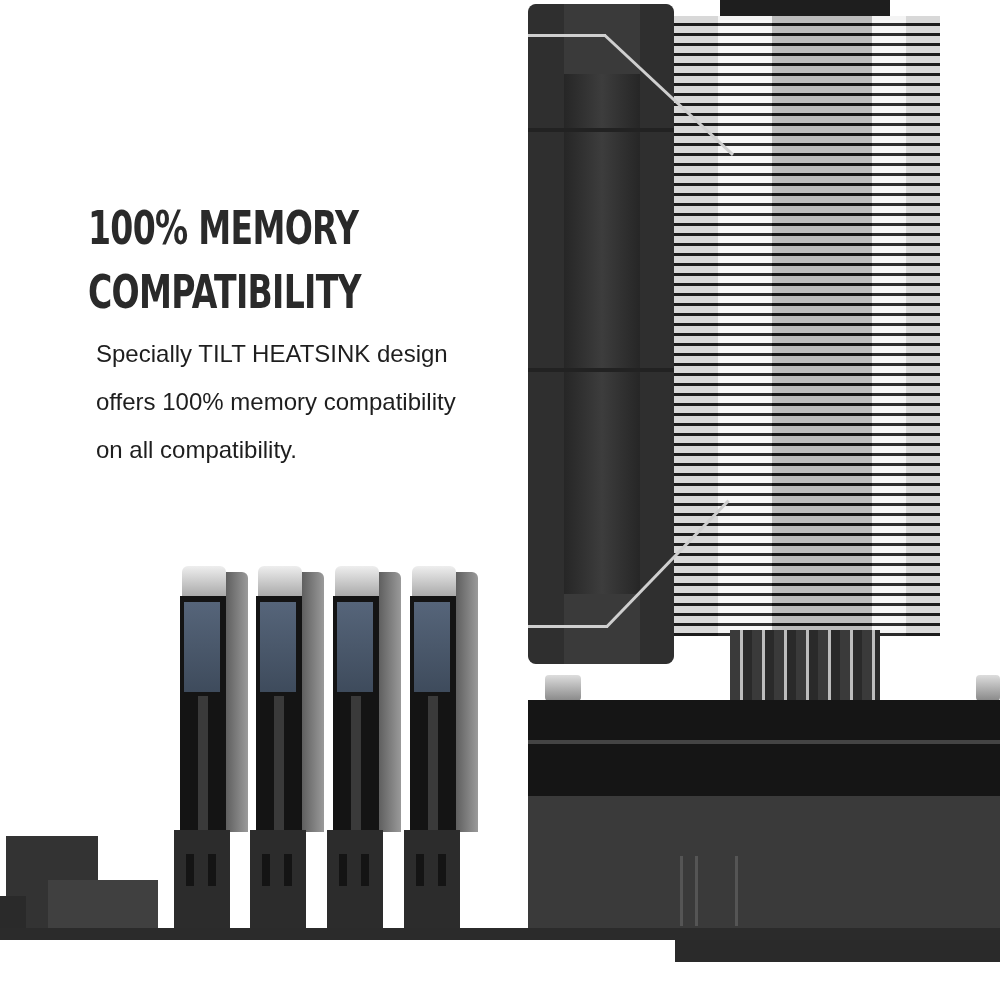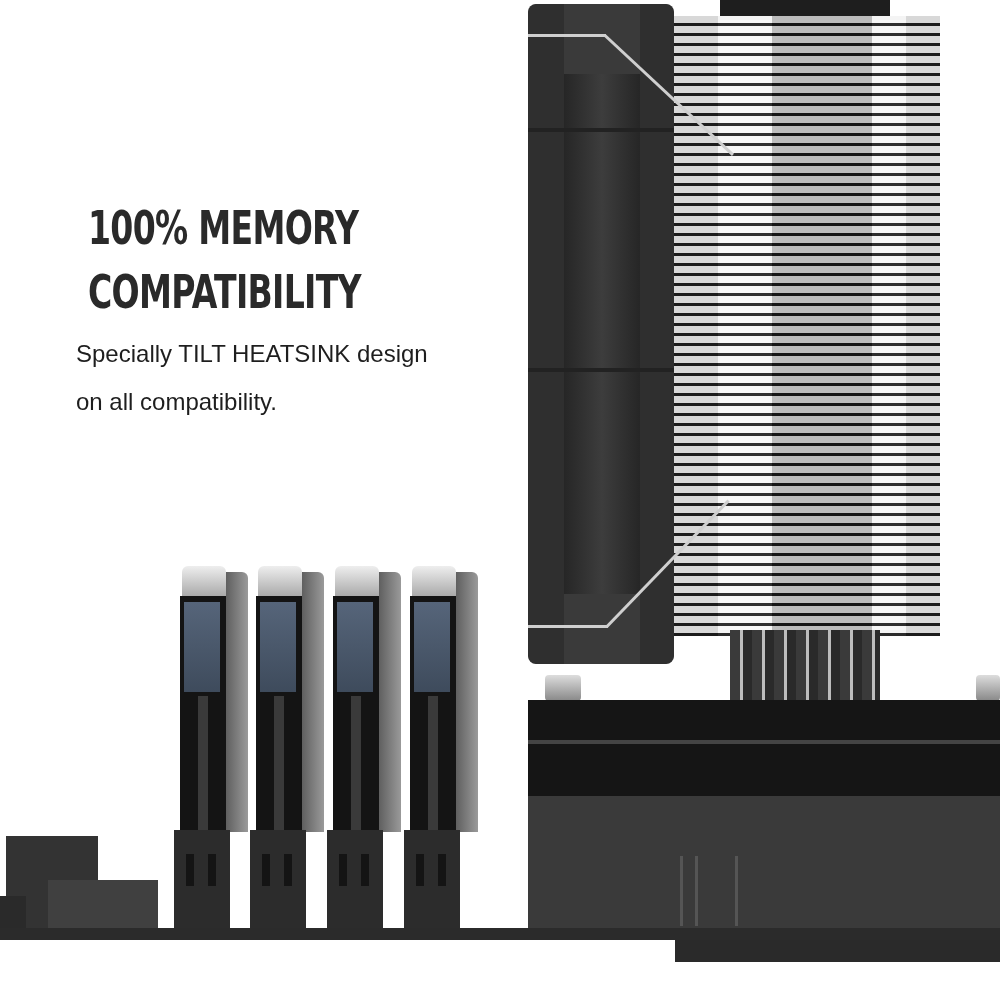--- a/index.html
+++ b/index.html
@@ -1,18 +1,18 @@
 <!DOCTYPE html>
 <html><head>
 <meta charset="utf-8">
 <style>
   html,body{margin:0;padding:0;background:#fff;}
   body{width:1000px;height:1000px;position:relative;overflow:hidden;font-family:"Liberation Sans",sans-serif;}
   .headline{position:absolute;left:88px;top:196px;font-family:"DejaVu Sans",sans-serif;font-weight:bold;color:#2a2a2a;font-size:46px;line-height:64px;letter-spacing:-1px;transform:scaleX(0.72);transform-origin:left top;white-space:nowrap;}
-  .body-text{position:absolute;left:76px;top:330px;font-family:"Liberation Sans",sans-serif;font-size:24px;line-height:48px;color:#1e1e1e;white-space:nowrap;}
+  .body-text{position:absolute;left:96px;top:330px;font-family:"Liberation Sans",sans-serif;font-size:24px;line-height:48px;color:#1e1e1e;white-space:nowrap;}
   .body-text div{height:48px;}
 
   
   .fan{position:absolute;left:528px;top:4px;width:146px;height:660px;background:#3a3a3a;border-radius:10px;}
   .fan .frame-l{position:absolute;left:0;top:0;width:36px;height:660px;background:#2f2f2f;border-radius:8px 0 0 8px;}
   .fan .frame-r{position:absolute;left:112px;top:0;width:34px;height:660px;background:#2f2f2f;border-radius:0 8px 8px 0;}
   .fan .blade{position:absolute;left:36px;top:70px;width:76px;height:520px;background:linear-gradient(90deg,#262626,#3d3d3d 50%,#262626);}
   .fan .notch{position:absolute;height:4px;width:146px;background:#222;}
   .fins{position:absolute;left:674px;top:16px;width:266px;height:620px;background:repeating-linear-gradient(180deg,#f4f4f4 0 7px,#2c2c2c 7px 10px);}
   .fins .pipe{position:absolute;top:0;height:620px;background:repeating-linear-gradient(180deg,#d8d8d8 0 7px,#1c1c1c 7px 10px);}
@@ -44,20 +44,21 @@
 </head>
 <body>
 
 <div class="headline">
   <div>100% MEMORY</div>
   <div>COMPATIBILITY</div>
 </div>
 
 <div class="body-text">
   <div>Specially TILT HEATSINK design</div>
+  <div>offers 100% memory compatibility</div>
   <div>on all compatibility.</div>
 </div>
 
 <div>
   <div class="top-cap"></div>
   <div class="fins">
     <div class="pipe" style="left:0;width:44px;"></div>
     <div class="pipe" style="left:98px;width:100px;background:repeating-linear-gradient(180deg,#bcbcbc 0 7px,#151515 7px 10px);"></div>
     <div class="pipe" style="left:232px;width:34px;"></div>
   </div>

